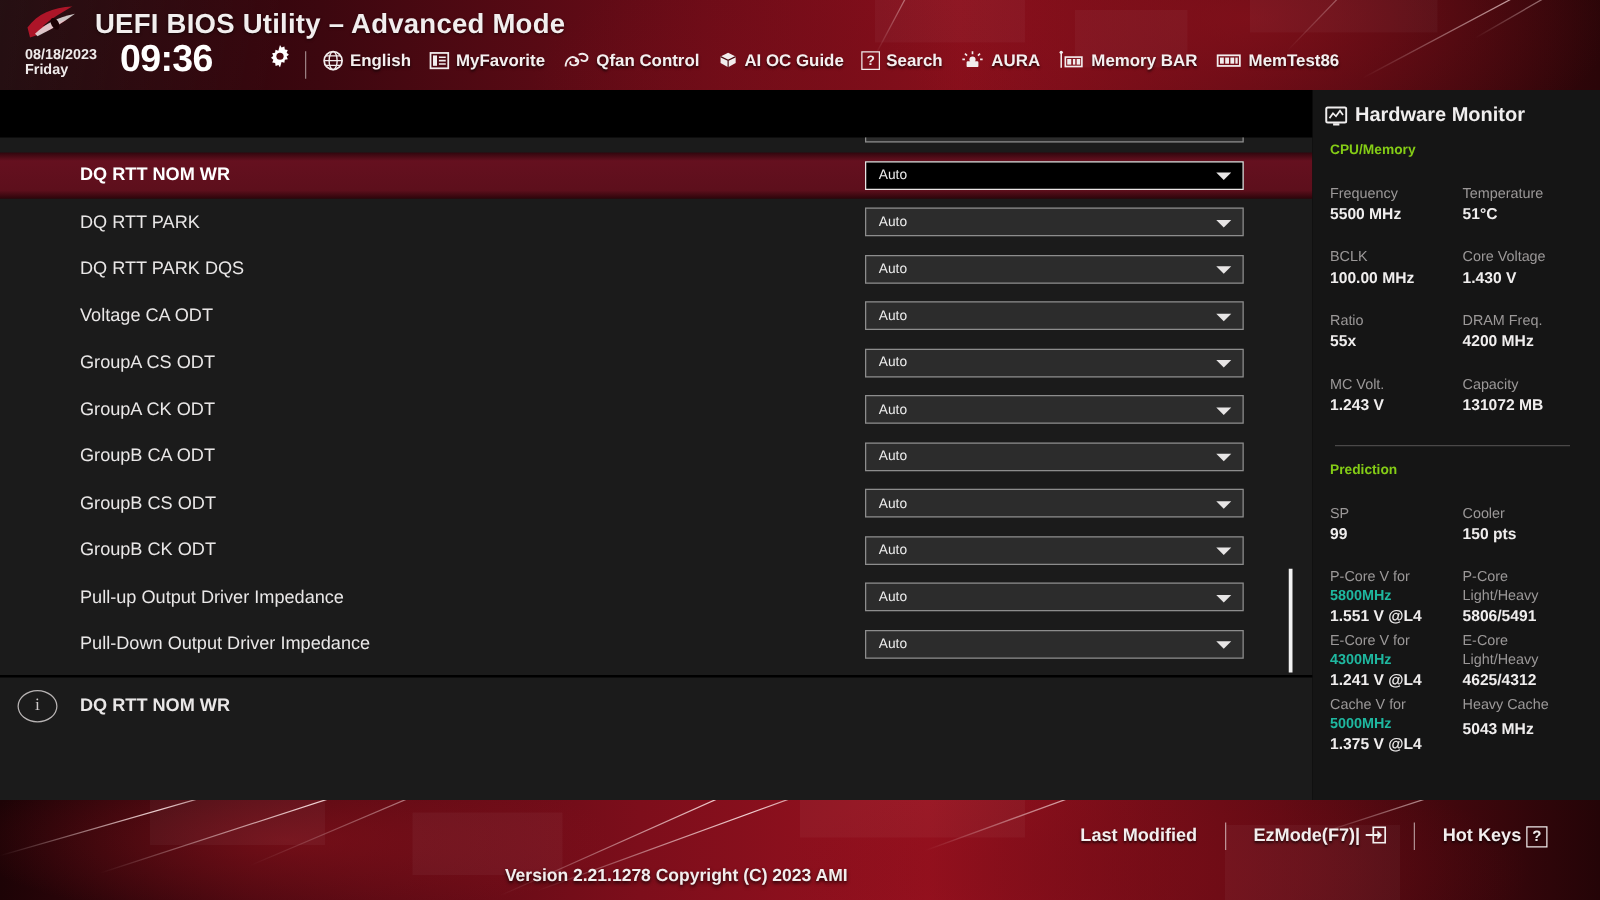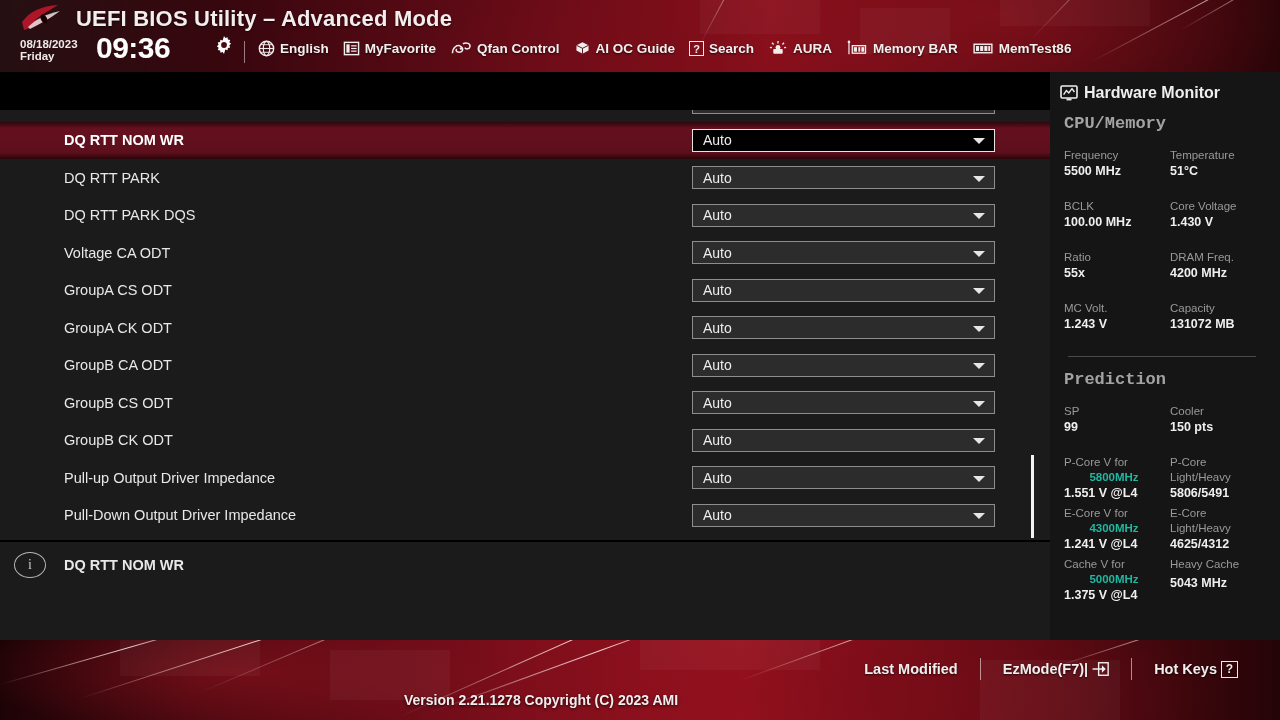--- a/index.html
+++ b/index.html
@@ -81,21 +81,21 @@
   .row-label {
     position: absolute; left: 64px; font-size: 14.5px; color: #e9e7e7; white-space: nowrap;
   }
   .row.selected .row-label { color: #fff; font-weight: bold; }
   .dd {
     position: absolute; left: 692px; width: 303px; height: 23px;
     background: #2c2c2c; border: 1px solid #8d8d8d;
     display: flex; align-items: center; cursor: pointer;
   }
   .row.selected .dd { background: #000; border: 1px solid #e8e4e4; }
-  .dd-val { font-size: 14px; color: #ececec; padding-left: 10px; }
+  .dd-val { font-size: 11px; color: #ececec; padding-left: 10px; }
   .dd-arrow {
     position: absolute; right: 9px; top: 50%; margin-top: -2px;
     width: 0; height: 0; border-left: 6px solid transparent; border-right: 6px solid transparent;
     border-top: 6px solid #e7e5e5;
   }
 
   .scrollbar {
     position: absolute; left: 1031px; top: 110px; width: 3px; height: 430px;
     background: transparent;
   }
@@ -119,26 +119,26 @@
   
   .sidebar {
     position: absolute; left: 1050px; top: 72px; width: 230px; height: 568px;
     background: #151515;
   }
   .sb-title {
     position: absolute; left: 10px; top: 12px; display: flex; align-items: center; gap: 6px;
   }
   .sb-title .t { font-size: 16px; font-weight: bold; color: #f0eeee; }
   .sb-head {
-    position: absolute; left: 14px; font-size: 17px; font-weight: bold; color: #a3a3a3; font-family: Liberation Mono, monospace;
+    position: absolute; left: 14px; font-size: 11px; font-weight: bold; color: #84cc16;
   }
   .sb-grid { position: absolute; left: 14px; width: 206px; }
   .sb-cell { position: absolute; width: 100px; }
   .sb-k { font-size: 11.5px; color: #9b9898; line-height: 15px; white-space: nowrap; }
-  .sb-k.teal { color: #1fb8a0; font-weight: bold; text-align: center; }
+  .sb-k.teal { color: #1fb8a0; font-weight: bold; }
   .sb-v { font-size: 12.5px; font-weight: bold; color: #f0eeee; line-height: 16px; white-space: nowrap; }
   .sb-line { position: absolute; left: 18px; width: 188px; height: 1px; background: #4a4848; }
 
   
   .footer {
     position: absolute; left: 0; top: 640px; width: 1280px; height: 80px;
     background:
       radial-gradient(ellipse 360px 90px at 18% 40%, rgba(150,20,30,0.5), rgba(0,0,0,0) 72%),
       radial-gradient(ellipse 420px 120px at 72% 70%, rgba(120,12,22,0.45), rgba(0,0,0,0) 72%),
       linear-gradient(90deg, #1d0306 0%, #4a0810 16%, #7d0e1b 40%, #98111f 58%, #620b14 80%, #240407 100%);
@@ -146,21 +146,21 @@
   }
   .ft-streak {
     position: absolute; height: 1px;
     background: linear-gradient(90deg, rgba(255,255,255,0) 0%, rgba(255,230,230,0.9) 60%, rgba(255,255,255,0) 100%);
     transform-origin: left center; pointer-events: none;
   }
   .ft-block { position: absolute; background: rgba(255,255,255,0.04); }
   .ft-right { position: absolute; right: 20px; top: 18px; display: flex; align-items: center; gap: 0; }
   .ft-btn {
     font-size: 14.5px; font-weight: bold; color: #f3eeee; cursor: pointer;
-    display: flex; align-items: center; gap: 4px; padding: 0 22px; white-space: nowrap;
+    display: flex; gap: 4px; padding: 0 22px; white-space: nowrap;
     text-shadow: 0 1px 2px rgba(0,0,0,.7);
   }
   .ft-div { width: 1px; height: 22px; background: rgba(240,230,230,0.6); }
   .ez-ic { width: 17px; height: 14px; }
   .hk-q {
     width: 17px; height: 17px; border: 1.4px solid #f0eaea; color: #f0eaea;
     font-size: 12px; font-weight: bold; display: flex; align-items: center; justify-content: center;
   }
   .version {
     position: absolute; left: 0; top: 692px; width: 1082px; text-align: center;

